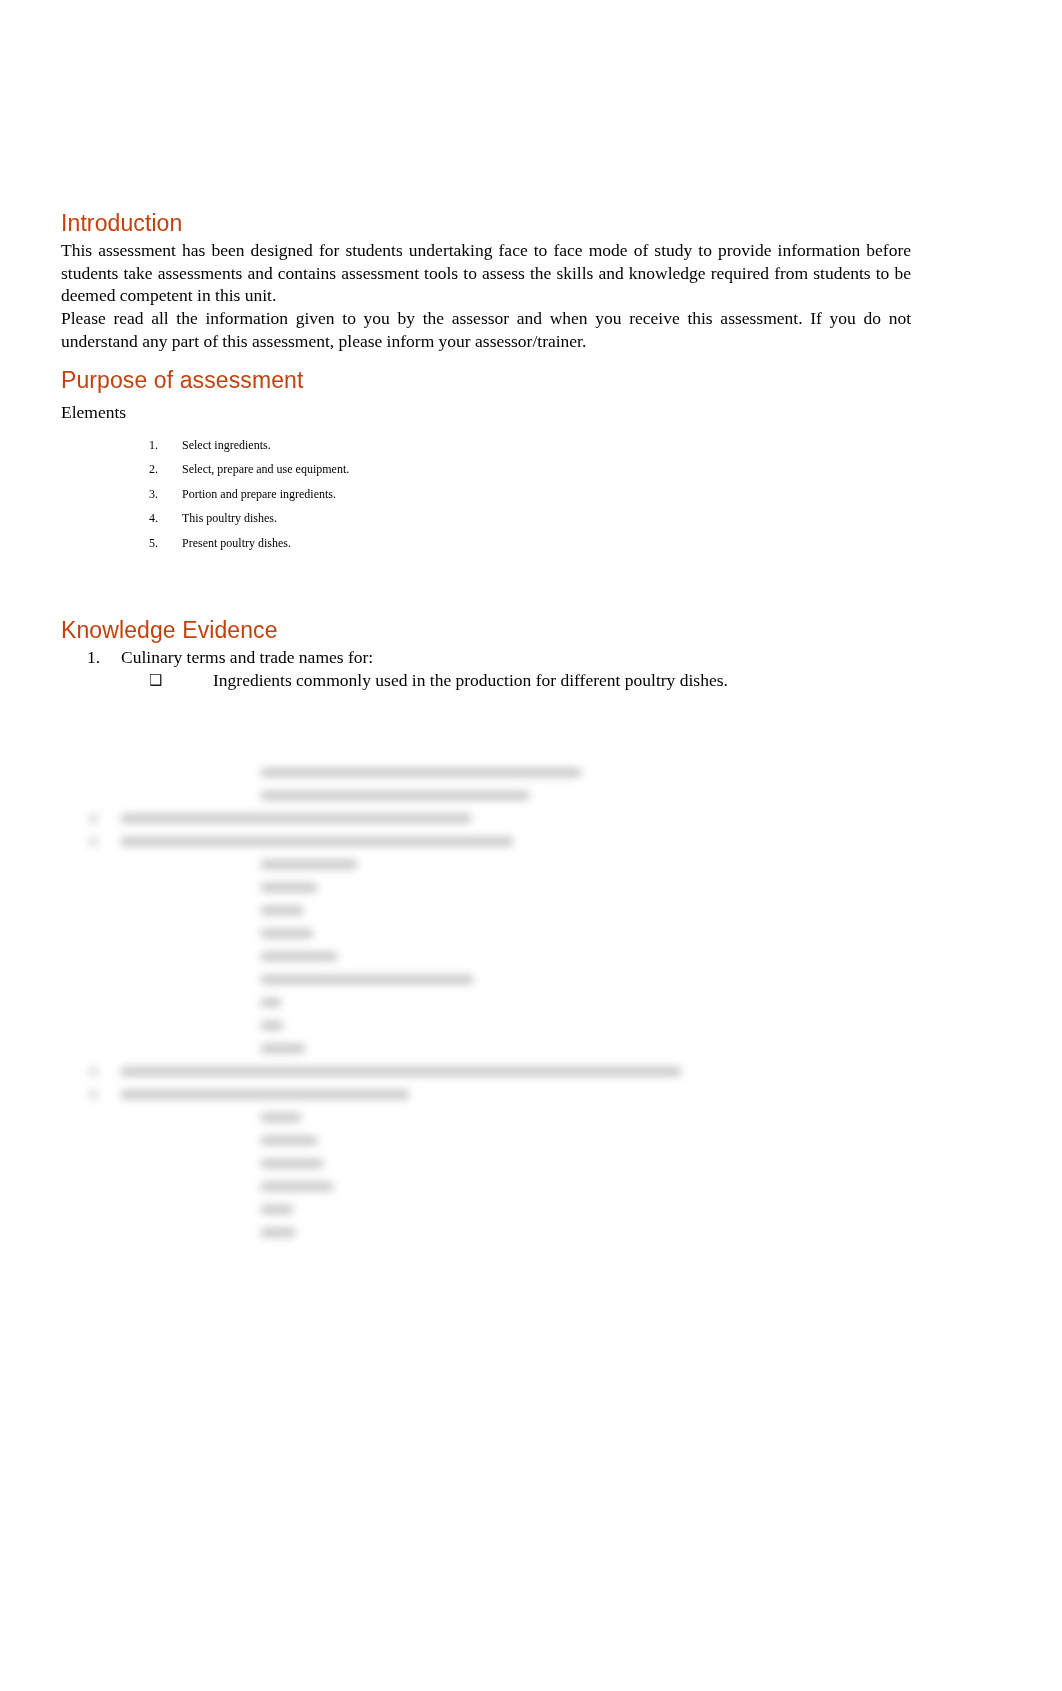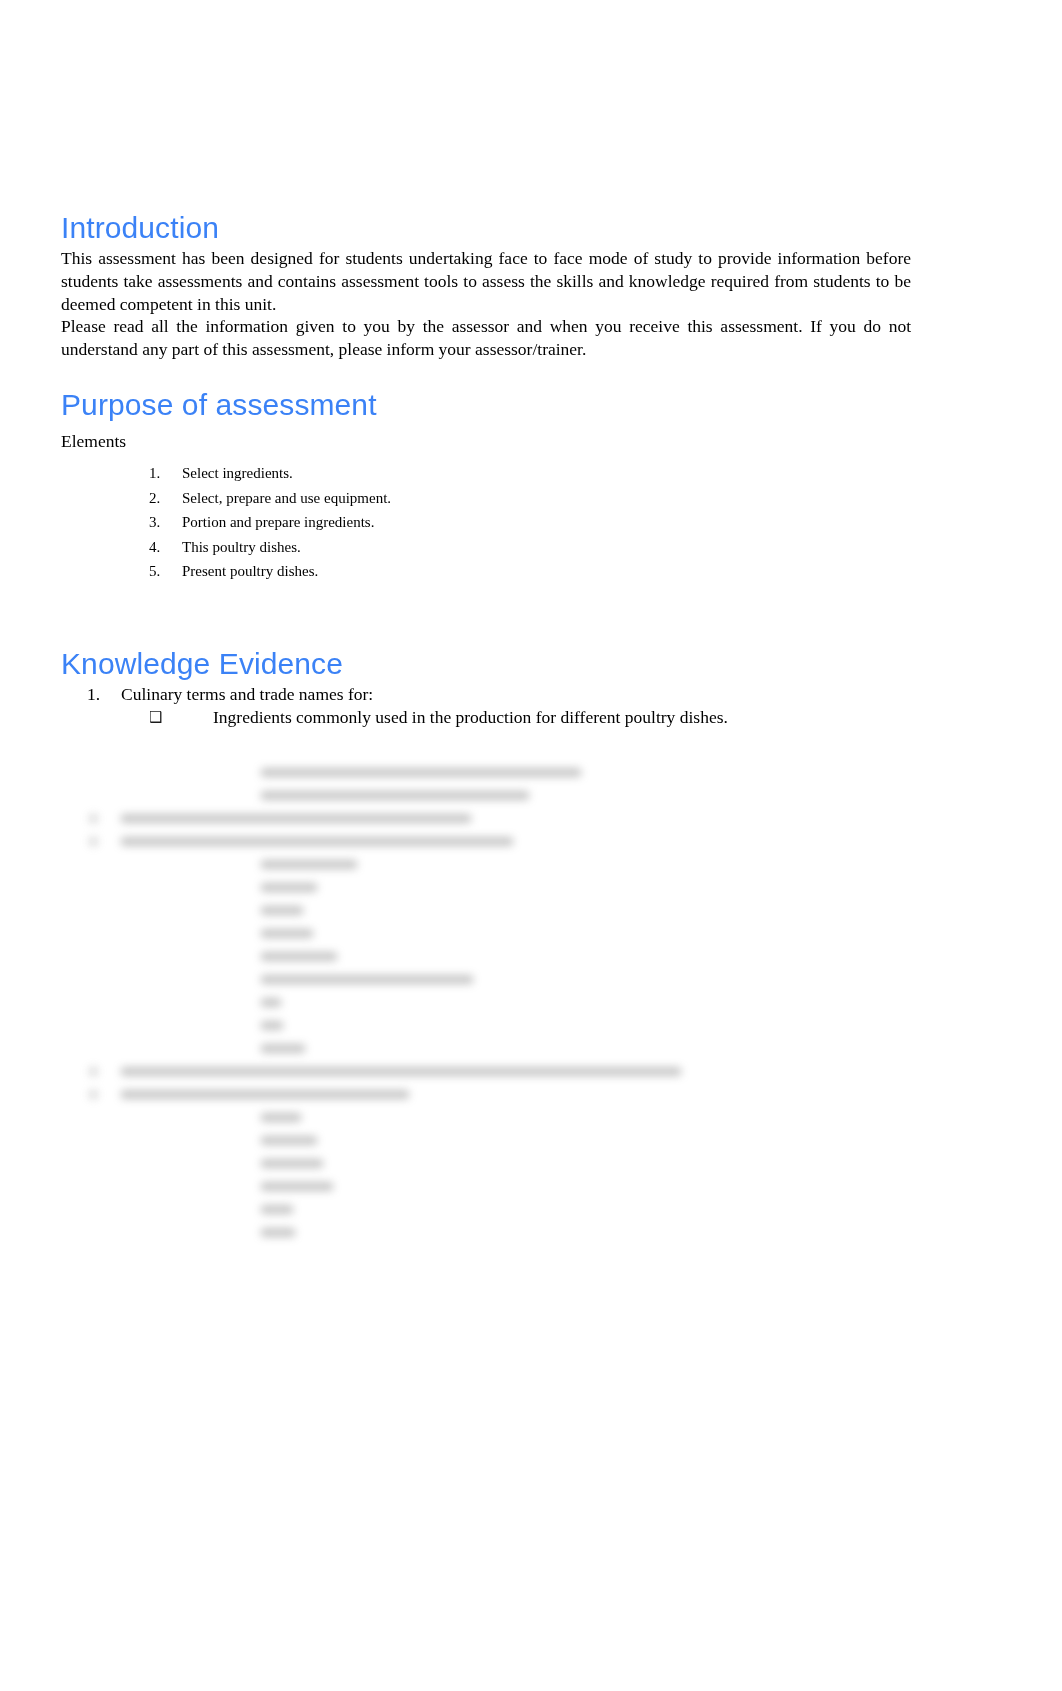--- a/index.html
+++ b/index.html
@@ -24,28 +24,28 @@
   }
   .content {
     position: absolute;
     left: 61px;
     top: 210px;
     width: 850px;
   }
   h1.section-heading {
     font-family: "Liberation Sans", "DejaVu Sans", sans-serif;
     font-weight: normal;
-    font-size: 30px;
+    font-size: 23px;
     line-height: 1.18;
-    color: #3b82f6;
+    color: #c2410c;
     margin: 0 0 2px 0;
     letter-spacing: 0.1px;
   }
   h1.section-heading.spaced-top {
-    margin-top: 27px;
+    margin-top: 15px;
   }
   p.body-text {
     font-size: 17.5px;
     line-height: 22.6px;
     margin: 0;
     text-align: justify;
     text-justify: inter-word;
   }
   p.body-text.nojust {
     text-align: left;
@@ -54,21 +54,21 @@
     margin-top: 7px;
   }
   ol.elements-list {
     margin: 9px 0 0 0;
     padding: 0 0 0 0;
     list-style: none;
     counter-reset: elitem;
   }
   ol.elements-list > li {
     counter-increment: elitem;
-    font-size: 15px;
+    font-size: 12px;
     line-height: 24.5px;
     position: relative;
     padding-left: 121px;
   }
   ol.elements-list > li:before {
     content: counter(elitem) ".";
     position: absolute;
     left: 88px;
     top: 0;
   }

